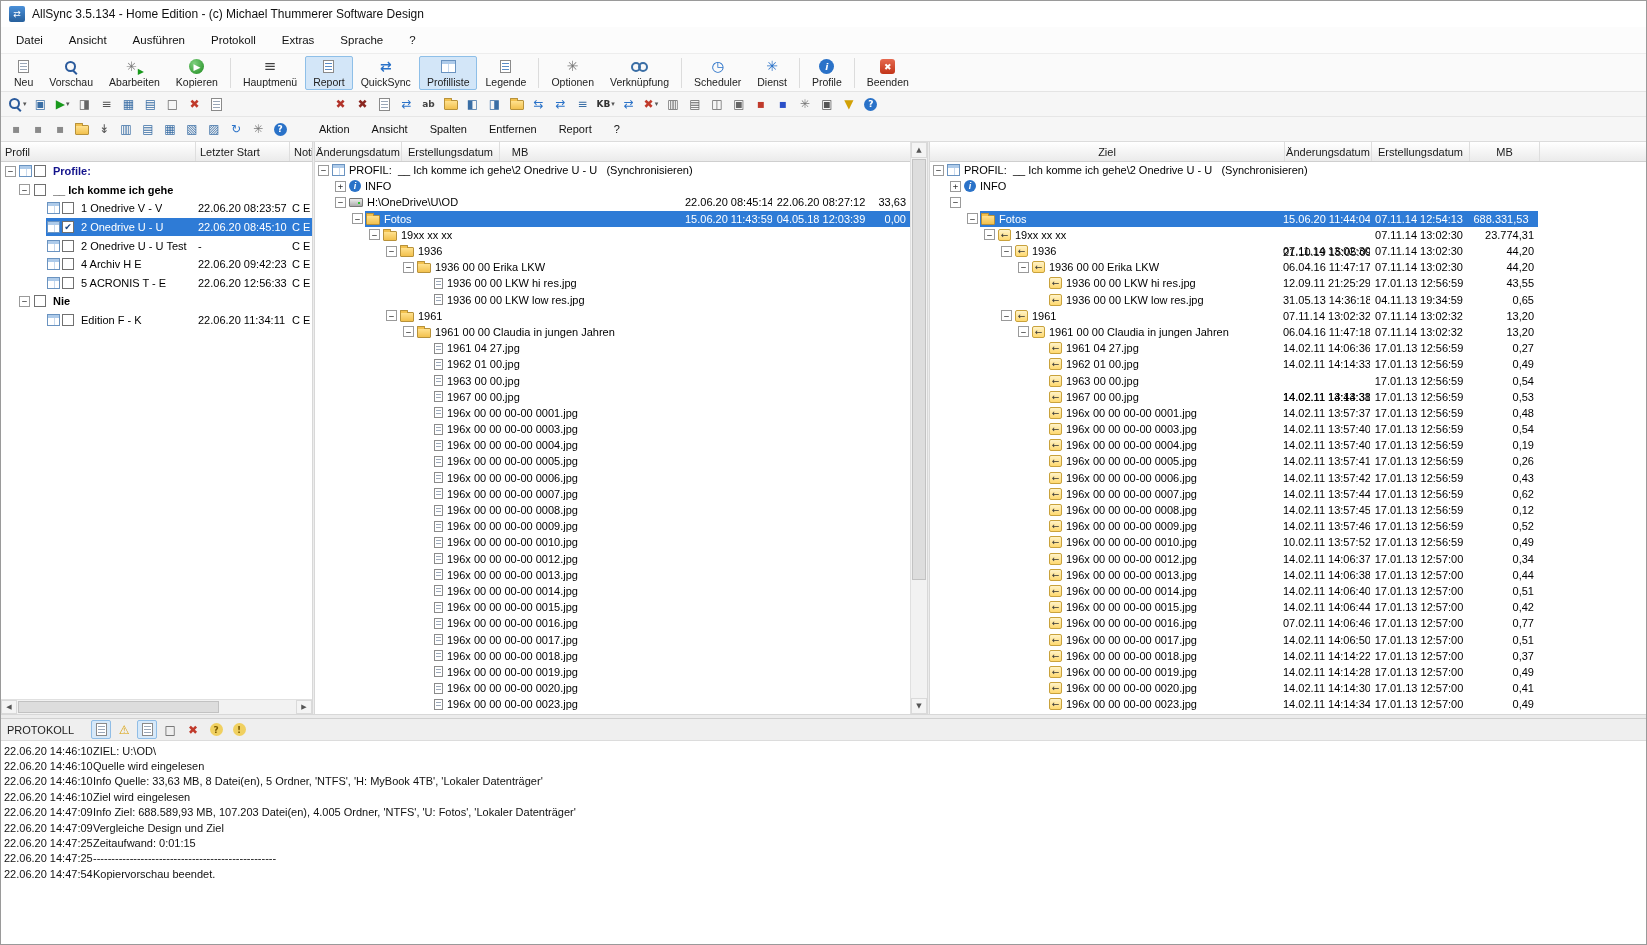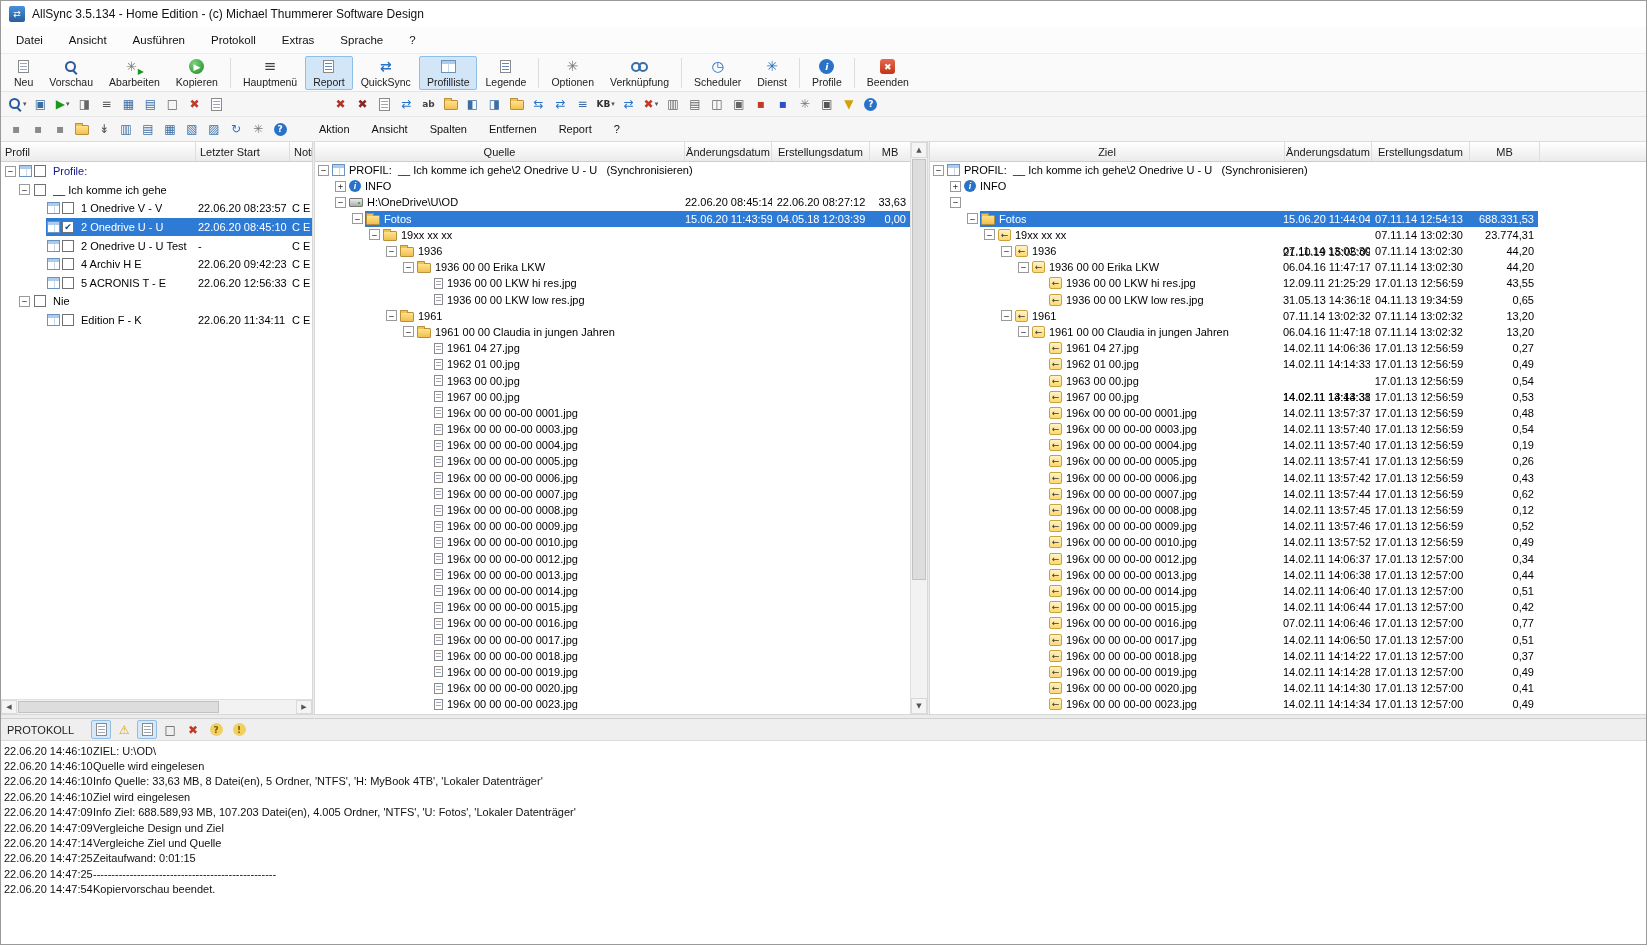--- a/index.html
+++ b/index.html
@@ -76,21 +76,21 @@
 .hcell.left{justify-content:flex-start;padding-left:4px}
 .hcell.nb{border-right:none}
 
 .rows{flex:1;overflow:hidden;background:#fff}
 .trow{display:flex;align-items:center;height:16.2px;font-size:11px;color:#000;white-space:nowrap}
 .prow{display:flex;align-items:center;height:18.6px;font-size:11px;color:#000;white-space:nowrap}
 .ind{flex:none;display:inline-block}
 .selwrap{flex:1;display:flex;align-items:center;height:100%;min-width:0}
 .sel .selwrap{background:#2e7bd6;color:#fff}
 .lbl{margin-left:4px;white-space:pre;overflow:hidden;text-overflow:ellipsis}
-.lbl.b{font-weight:normal}
+.lbl.b{font-weight:bold}
 .lbl.navy{color:#14148c}
 .sel .lbl{color:#fff}
 .fsp{flex:1;min-width:4px}
 .cellc{flex:none;text-align:center;overflow:hidden}
 .cellr{flex:none;text-align:right;padding-right:4px;overflow:hidden}
 .celll{flex:none;text-align:left;padding-left:2px;overflow:hidden}
 .tfiller{flex:none;background:#fff;height:100%}
 .tico{flex:none;display:inline-flex;align-items:center;margin-left:1px}
 
 
@@ -529,21 +529,20 @@
           </div>
         <div class="sbtn h">▶</div>
       </div>
     </div>
 
     <div class="vsplit"></div>
 
     <div class="panel-source">
       <div class="ps-col">
         <div class="hdr" id="source-hdr">
-            <div class="hcell" style="flex: 1 1 0%;">Quelle</div>
             <div class="hcell" style="width: 87px;">Änderungsdatum</div>
             <div class="hcell" style="width: 98px;">Erstellungsdatum</div>
             <div class="hcell nb" style="width: 40px;">MB</div>
           </div>
         <div class="rows" id="source-rows">
             <div class="trow">
               <span class="ind" style="width: 3px;"></span>
               <span class="expn">−</span>
               <div class="selwrap">
                 <span class="tico">
@@ -943,21 +942,21 @@
             <span class="ind" style="width: 37px;"></span>
             <span class="expn">−</span>
             <div class="selwrap">
               <span class="tico">
                 <span class="foldi"></span>
               </span>
               <span class="lbl">Fotos</span>
               <span class="fsp"></span>
               <span class="cellc" style="width: 87px;">15.06.20 11:44:04</span>
               <span class="cellc" style="width: 98px;">07.11.14 12:54:13</span>
-              <span class="cellr" style="width: 70px;">688.331,53</span>
+              <span class="cellr" style="width: 70px; text-align: center;">688.331,53</span>
             </div>
             <span class="tfiller" style="width: 108px;"></span>
           </div>
           <div class="trow">
             <span class="ind" style="width: 54px;"></span>
             <span class="expn">−</span>
             <div class="selwrap">
               <span class="tico">
                 <span class="abadge">←</span>
               </span>
@@ -1241,21 +1240,21 @@
           </div>
           <div class="trow">
             <span class="ind" style="width: 105px;"></span>
             <span class="expsp"></span>
             <div class="selwrap">
               <span class="tico">
                 <span class="abadge">←</span>
               </span>
               <span class="lbl">196x 00 00 00-00 0010.jpg</span>
               <span class="fsp"></span>
-              <span class="cellc" style="width: 87px;">14.02.11 13:57:52</span>
+              <span class="cellc" style="width: 87px;">10.02.11 13:57:52</span>
               <span class="cellc" style="width: 98px;">17.01.13 12:56:59</span>
               <span class="cellr" style="width: 70px;">0,49</span>
             </div>
             <span class="tfiller" style="width: 108px;"></span>
           </div>
           <div class="trow">
             <span class="ind" style="width: 105px;"></span>
             <span class="expsp"></span>
             <div class="selwrap">
               <span class="tico">
@@ -1458,24 +1457,20 @@
       </div>
       <div class="logline">
         <span class="lt">22.06.20 14:47:09</span>
         <span class="lm">Info Ziel: 688.589,93 MB, 107.203 Datei(en), 4.005 Ordner, 'NTFS', 'U: Fotos', 'Lokaler Datenträger'</span>
       </div>
       <div class="logline">
         <span class="lt">22.06.20 14:47:09</span>
         <span class="lm">Vergleiche Design und Ziel</span>
       </div>
       <div class="logline">
-        <span class="lt">22.06.20 14:47:14</span>
-        <span class="lm">Vergleiche Ziel und Quelle</span>
-      </div>
-      <div class="logline">
         <span class="lt">22.06.20 14:47:25</span>
         <span class="lm">Zeitaufwand: 0:01:15</span>
       </div>
       <div class="logline">
         <span class="lt">22.06.20 14:47:25</span>
         <span class="lm">--------------------------------------------------</span>
       </div>
       <div class="logline">
         <span class="lt">22.06.20 14:47:54</span>
         <span class="lm">Kopiervorschau beendet.</span>

